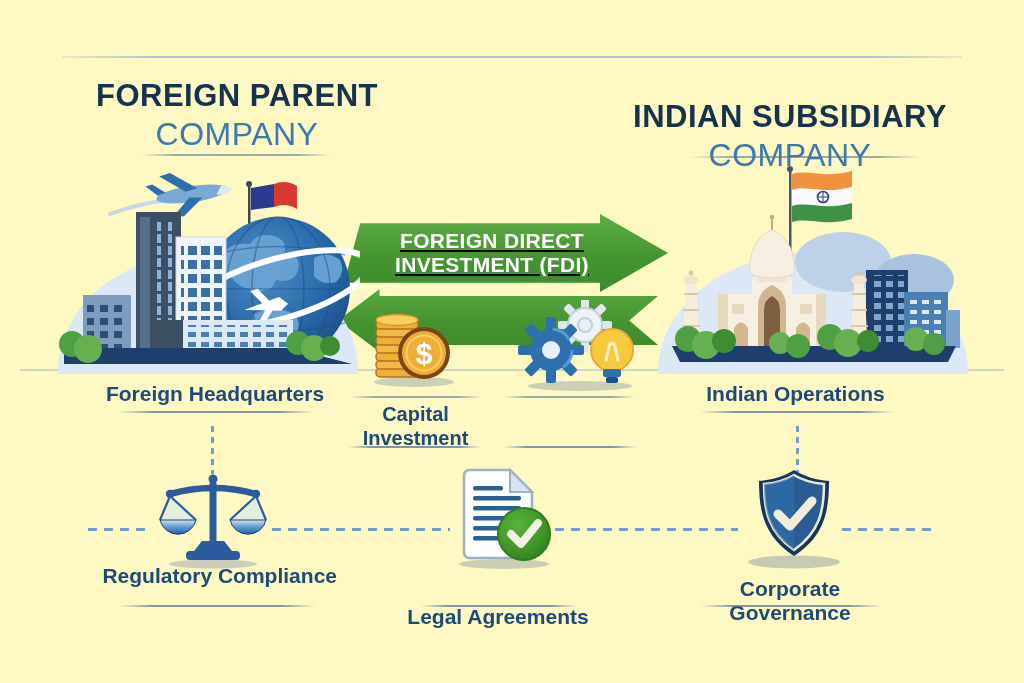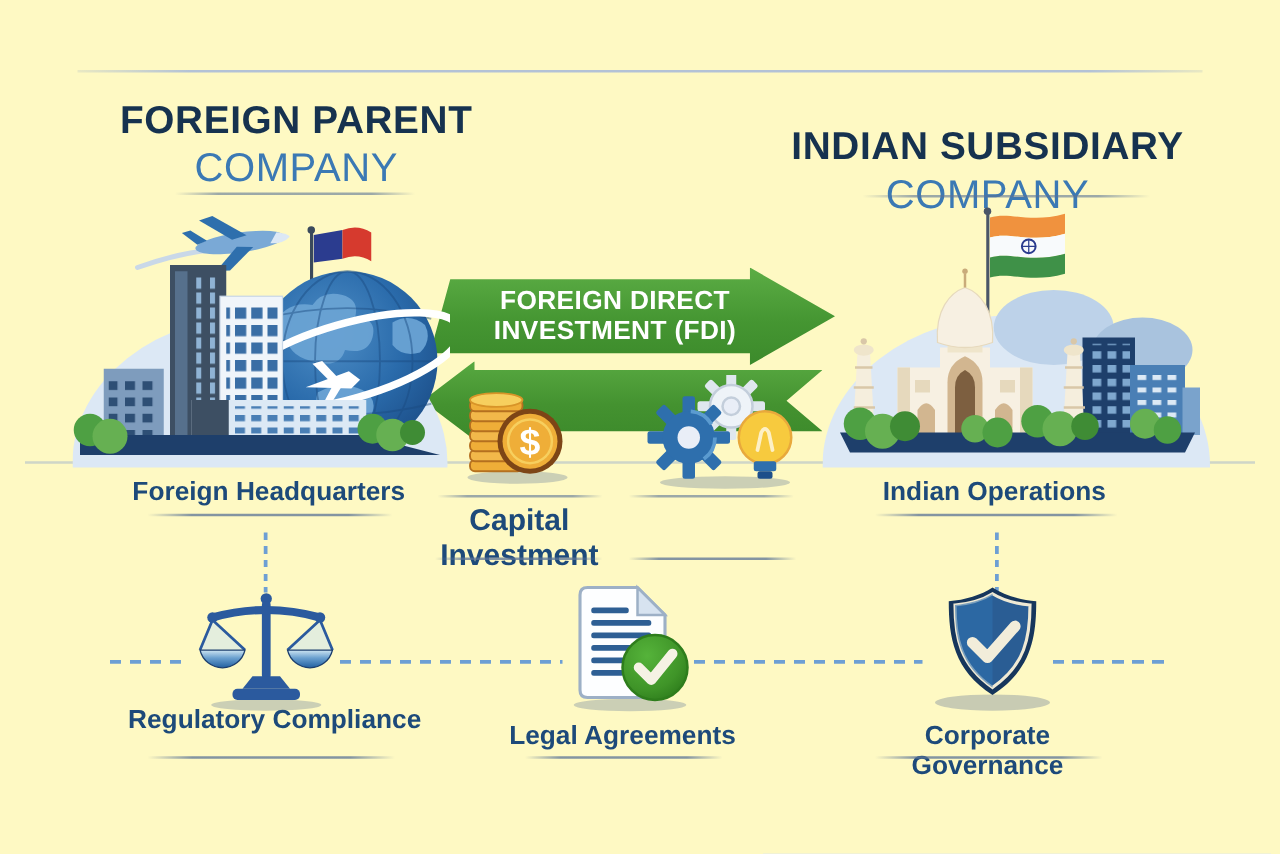--- a/index.html
+++ b/index.html
@@ -14,23 +14,23 @@
   .hdr .t1{font-size:31px;font-weight:800;letter-spacing:.5px;line-height:1.05;}
   .hdr .t2{font-size:32px;font-weight:400;letter-spacing:.5px;color:#3b79b4;margin-top:3px;}
   .rule{position:absolute;height:2px;
     background:linear-gradient(90deg,rgba(90,115,150,0),rgba(90,115,150,.75) 18%,rgba(90,115,150,.75) 82%,rgba(90,115,150,0));}
   .rule.thin{height:1.5px;opacity:.8;}
   .topline{position:absolute;height:2px;background:linear-gradient(90deg,rgba(150,168,192,.2),#b3c2d6 10%,#b3c2d6 90%,rgba(150,168,192,.2));}
   .floorline{position:absolute;height:1.5px;background:rgba(160,180,205,.5);}
   
   .lbl{position:absolute;text-align:center;color:#1d4a7a;font-weight:700;}
   .lbl.big{font-size:21px;}
-  .lbl.mid{font-size:24px;line-height:1.18;}
+  .lbl.mid{font-size:20px;line-height:1.18;}
   
-  .arrow{position:absolute;z-index:1;}
+  .arrow{position:absolute;z-index:1;text-decoration:underline;}
   .arrow-top{
     background:linear-gradient(180deg,#5cad45,#459632 55%,#3c8a2b);
     clip-path:polygon(5% 12%,79% 12%,79% 0%,100% 50%,79% 100%,79% 88%,0% 88%);
     display:flex;align-items:center;justify-content:center;
   }
   .arrow-top .txt{color:#fff;font-weight:800;font-size:21px;line-height:1.15;
     text-align:center;width:210px;margin-right:28px;letter-spacing:.3px;}
   .arrow-bottom{
     background:linear-gradient(180deg,#58a941,#449230 55%,#3c8a2b);
     clip-path:polygon(0% 50%,13% 0%,13% 11%,100% 11%,91% 50%,100% 89%,13% 89%,13% 100%);
@@ -359,19 +359,19 @@
       <path d="M49 2 C58 8 71 12 84 13 C84 42 80 68 49 88 C18 68 14 42 14 13 C27 12 40 8 49 2 Z" fill="#16365c"></path>
       <path d="M49 7 C57 12 68 15 79 16 C79 42 75 64 49 82 C23 64 19 42 19 16 C30 15 41 12 49 7 Z" fill="#2a5d94" stroke="#efe9d4" stroke-width="2.5"></path>
       <path d="M49 7 C41 12 30 15 19 16 C19 42 23 64 49 82 Z" fill="#2e6fad" opacity="0.6"></path>
       <path d="M33 46 L45 58 L67 33" fill="none" stroke="#f2edda" stroke-width="9" stroke-linecap="round" stroke-linejoin="round"></path>
     </svg>
   </div>
 
   <div class="lbl big" style="left:95px;top:564px;width:242px;text-align:right;">Regulatory Compliance</div>
   <div class="rule" style="left:118px;top:605px;width:198px;"></div>
 
-  <div class="lbl big" style="left:400px;top:577px;width:196px;">Legal Agreements</div>
+  <div class="lbl big" style="left:400px;top:605px;width:196px;">Legal Agreements</div>
   <div class="rule" style="left:420px;top:605px;width:158px;"></div>
 
   <div class="lbl big" style="left:680px;top:577px;width:220px;">Corporate Governance</div>
   <div class="rule" style="left:700px;top:605px;width:182px;"></div>
 
 </div>
 
 </body></html>

